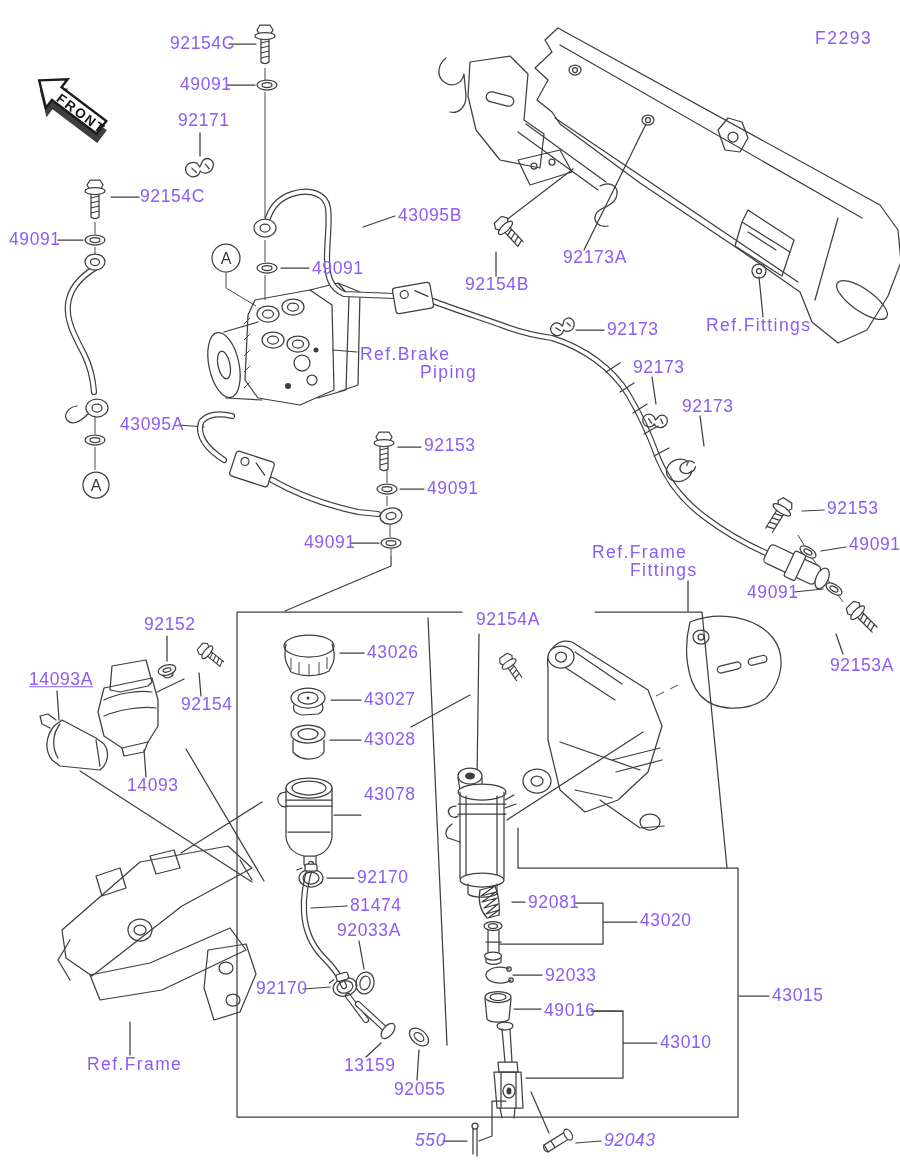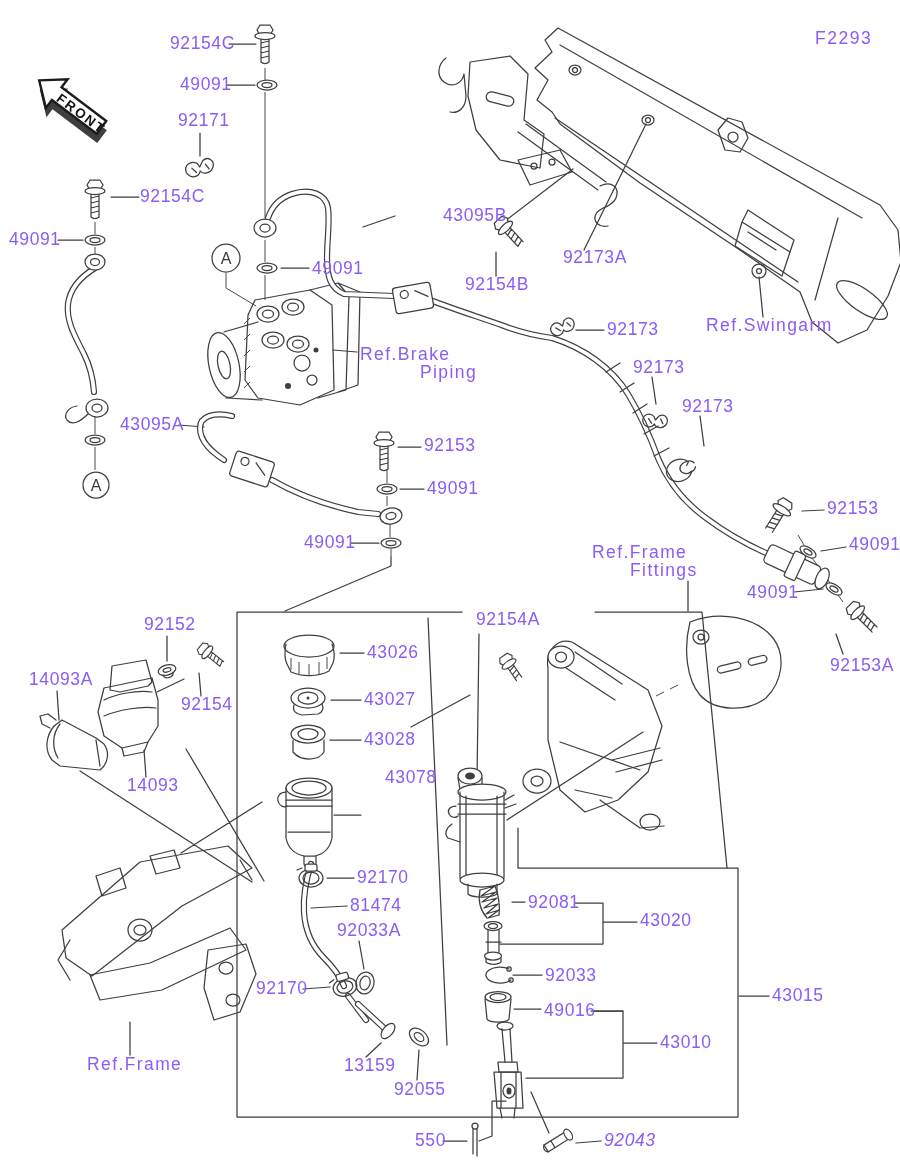--- a/index.html
+++ b/index.html
@@ -418,59 +418,59 @@
   </g>
 </svg>
 
 <div id="figure-code">F2293</div>
 <div id="labels-layer">
       <div class="part-label" style="left: 170px; top: 44px;">92154C</div>
       <div class="part-label" style="left: 180px; top: 85px;">49091</div>
       <div class="part-label" style="left: 178px; top: 121px;">92171</div>
       <div class="part-label" style="left: 140px; top: 197px;">92154C</div>
       <div class="part-label" style="left: 9px; top: 240px;">49091</div>
-      <div class="part-label" style="left: 398px; top: 216px; margin-left: 45px;">43095B</div>
+      <div class="part-label" style="left: 398px; top: 216px;">43095B</div>
       <div class="part-label" style="left: 557px; top: 258px; margin-left: 6px;">92173A</div>
       <div class="part-label" style="left: 465px; top: 285px;">92154B</div>
       <div class="part-label" style="left: 312px; top: 269px;">49091</div>
       <div class="part-label ref-label" style="left: 360px; top: 355px;">Ref.Brake</div>
       <div class="part-label ref-label" style="left: 420px; top: 373px;">Piping</div>
       <div class="part-label" style="left: 607px; top: 330px;">92173</div>
       <div class="part-label" style="left: 633px; top: 368px;">92173</div>
       <div class="part-label" style="left: 682px; top: 407px;">92173</div>
-      <div class="part-label ref-label" style="left: 706px; top: 326px;">Ref.Swingarm</div>
+      <div class="part-label ref-label" style="left: 706px; top: 326px;">Ref.Fittings</div>
       <div class="part-label" style="left: 827px; top: 509px;">92153</div>
       <div class="part-label" style="left: 849px; top: 545px;">49091</div>
       <div class="part-label" style="left: 747px; top: 593px;">49091</div>
       <div class="part-label" style="left: 830px; top: 666px;">92153A</div>
       <div class="part-label" style="left: 120px; top: 425px;">43095A</div>
       <div class="part-label" style="left: 424px; top: 446px;">92153</div>
       <div class="part-label" style="left: 427px; top: 489px;">49091</div>
       <div class="part-label" style="left: 304px; top: 543px;">49091</div>
       <div class="part-label ref-label" style="left: 592px; top: 553px;">Ref.Frame</div>
       <div class="part-label ref-label" style="left: 630px; top: 571px;">Fittings</div>
       <div class="part-label" style="left: 476px; top: 620px;">92154A</div>
       <div class="part-label" style="left: 144px; top: 625px;">92152</div>
-      <div class="part-label" style="left: 29px; top: 680px;">14093A</div>
+      <div class="part-label" style="left: 29px; top: 680px; text-decoration: underline;">14093A</div>
       <div class="part-label" style="left: 181px; top: 705px;">92154</div>
       <div class="part-label" style="left: 127px; top: 786px;">14093</div>
       <div class="part-label" style="left: 367px; top: 653px;">43026</div>
       <div class="part-label" style="left: 364px; top: 700px;">43027</div>
       <div class="part-label" style="left: 364px; top: 740px;">43028</div>
-      <div class="part-label" style="left: 364px; top: 778px; margin-left: 21px;">43078</div>
+      <div class="part-label" style="left: 364px; top: 795px;">43078</div>
       <div class="part-label" style="left: 357px; top: 878px;">92170</div>
       <div class="part-label" style="left: 350px; top: 906px;">81474</div>
       <div class="part-label" style="left: 337px; top: 931px;">92033A</div>
       <div class="part-label" style="left: 256px; top: 989px;">92170</div>
       <div class="part-label" style="left: 344px; top: 1066px;">13159</div>
       <div class="part-label" style="left: 394px; top: 1090px;">92055</div>
       <div class="part-label" style="left: 528px; top: 903px;">92081</div>
       <div class="part-label" style="left: 640px; top: 921px;">43020</div>
       <div class="part-label" style="left: 545px; top: 976px;">92033</div>
       <div class="part-label" style="left: 544px; top: 1011px;">49016</div>
       <div class="part-label" style="left: 660px; top: 1043px;">43010</div>
       <div class="part-label" style="left: 772px; top: 996px;">43015</div>
-      <div class="part-label" style="left: 415px; top: 1141px;">550</div>
+      <div class="part-label" style="left: 415px; top: 1141px; font-style: italic;">550</div>
       <div class="part-label" style="left: 604px; top: 1141px; font-style: italic;">92043</div>
       <div class="part-label ref-label" style="left: 87px; top: 1065px;">Ref.Frame</div>
     </div>
 
 </div>
 
 </body></html>

